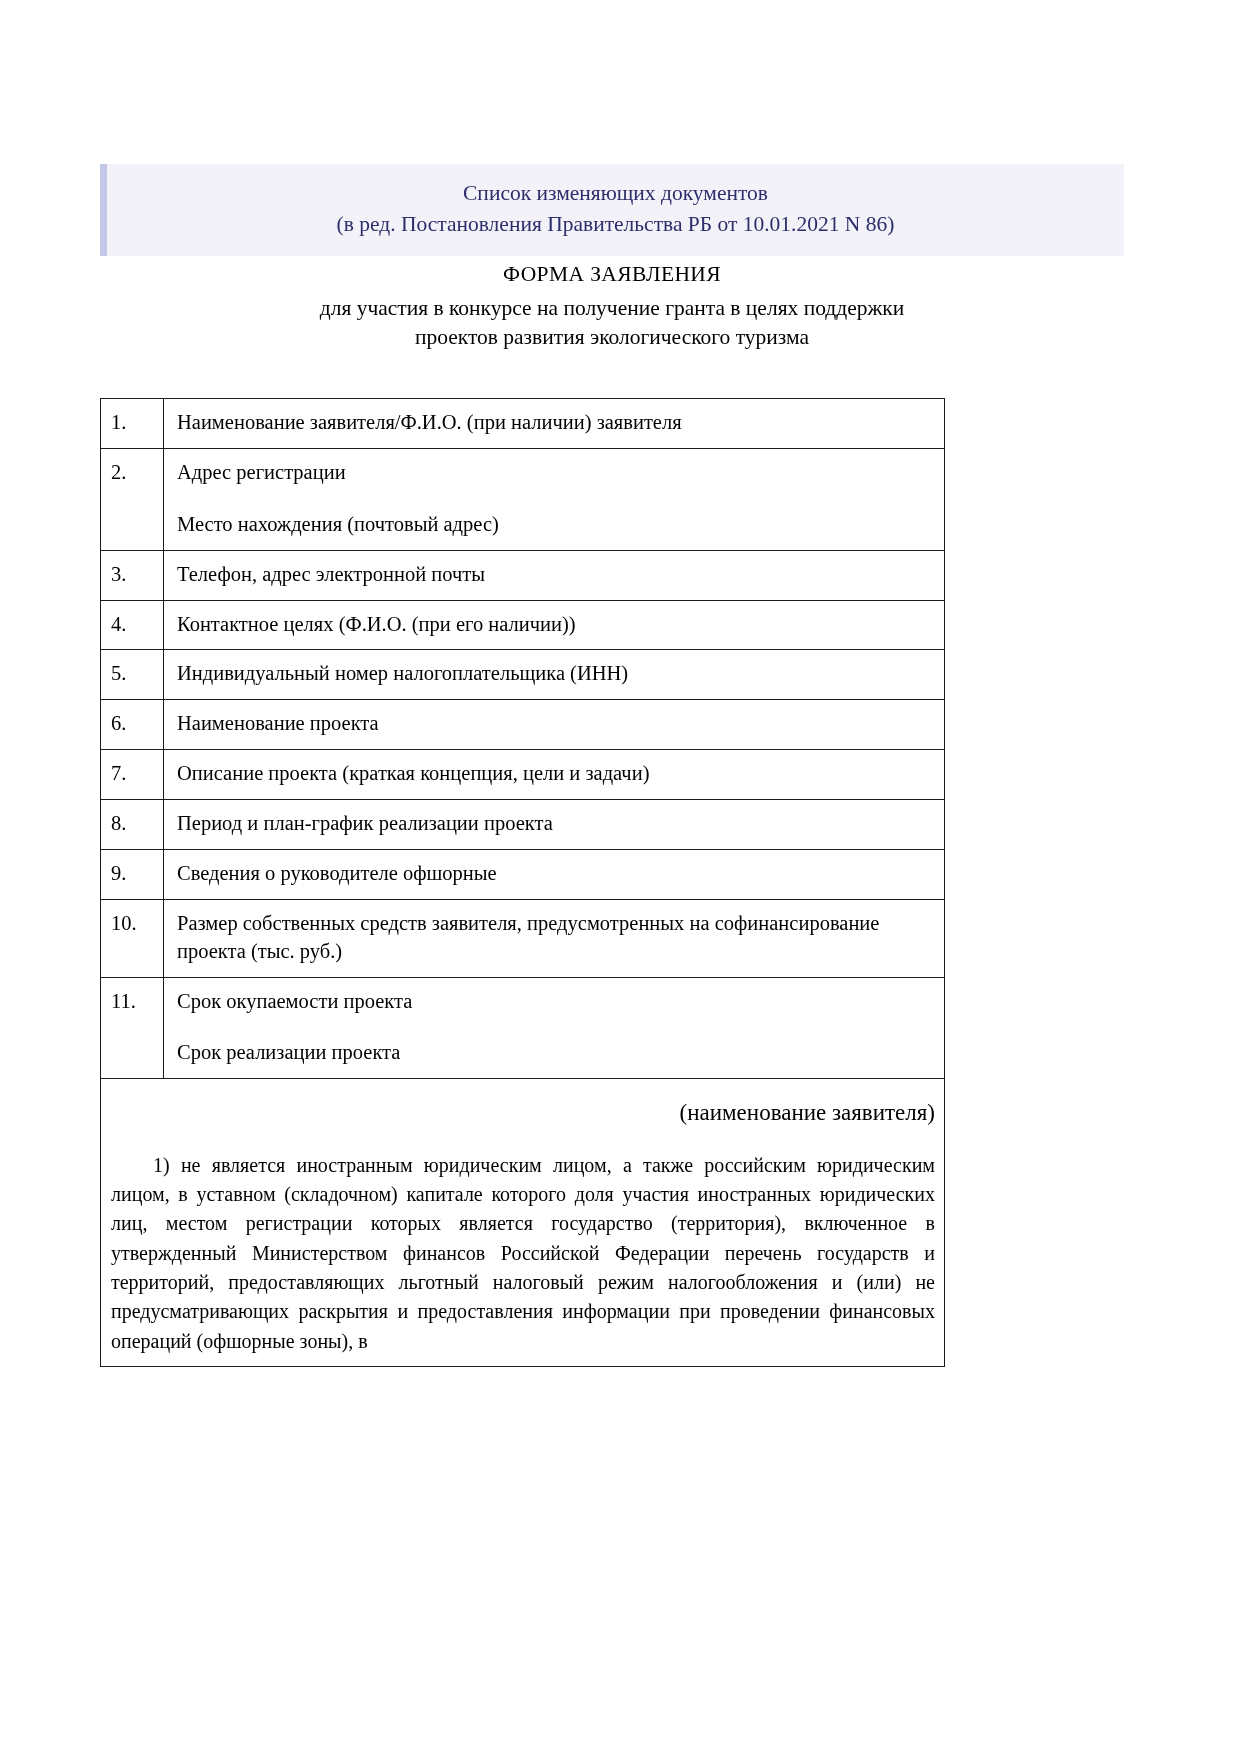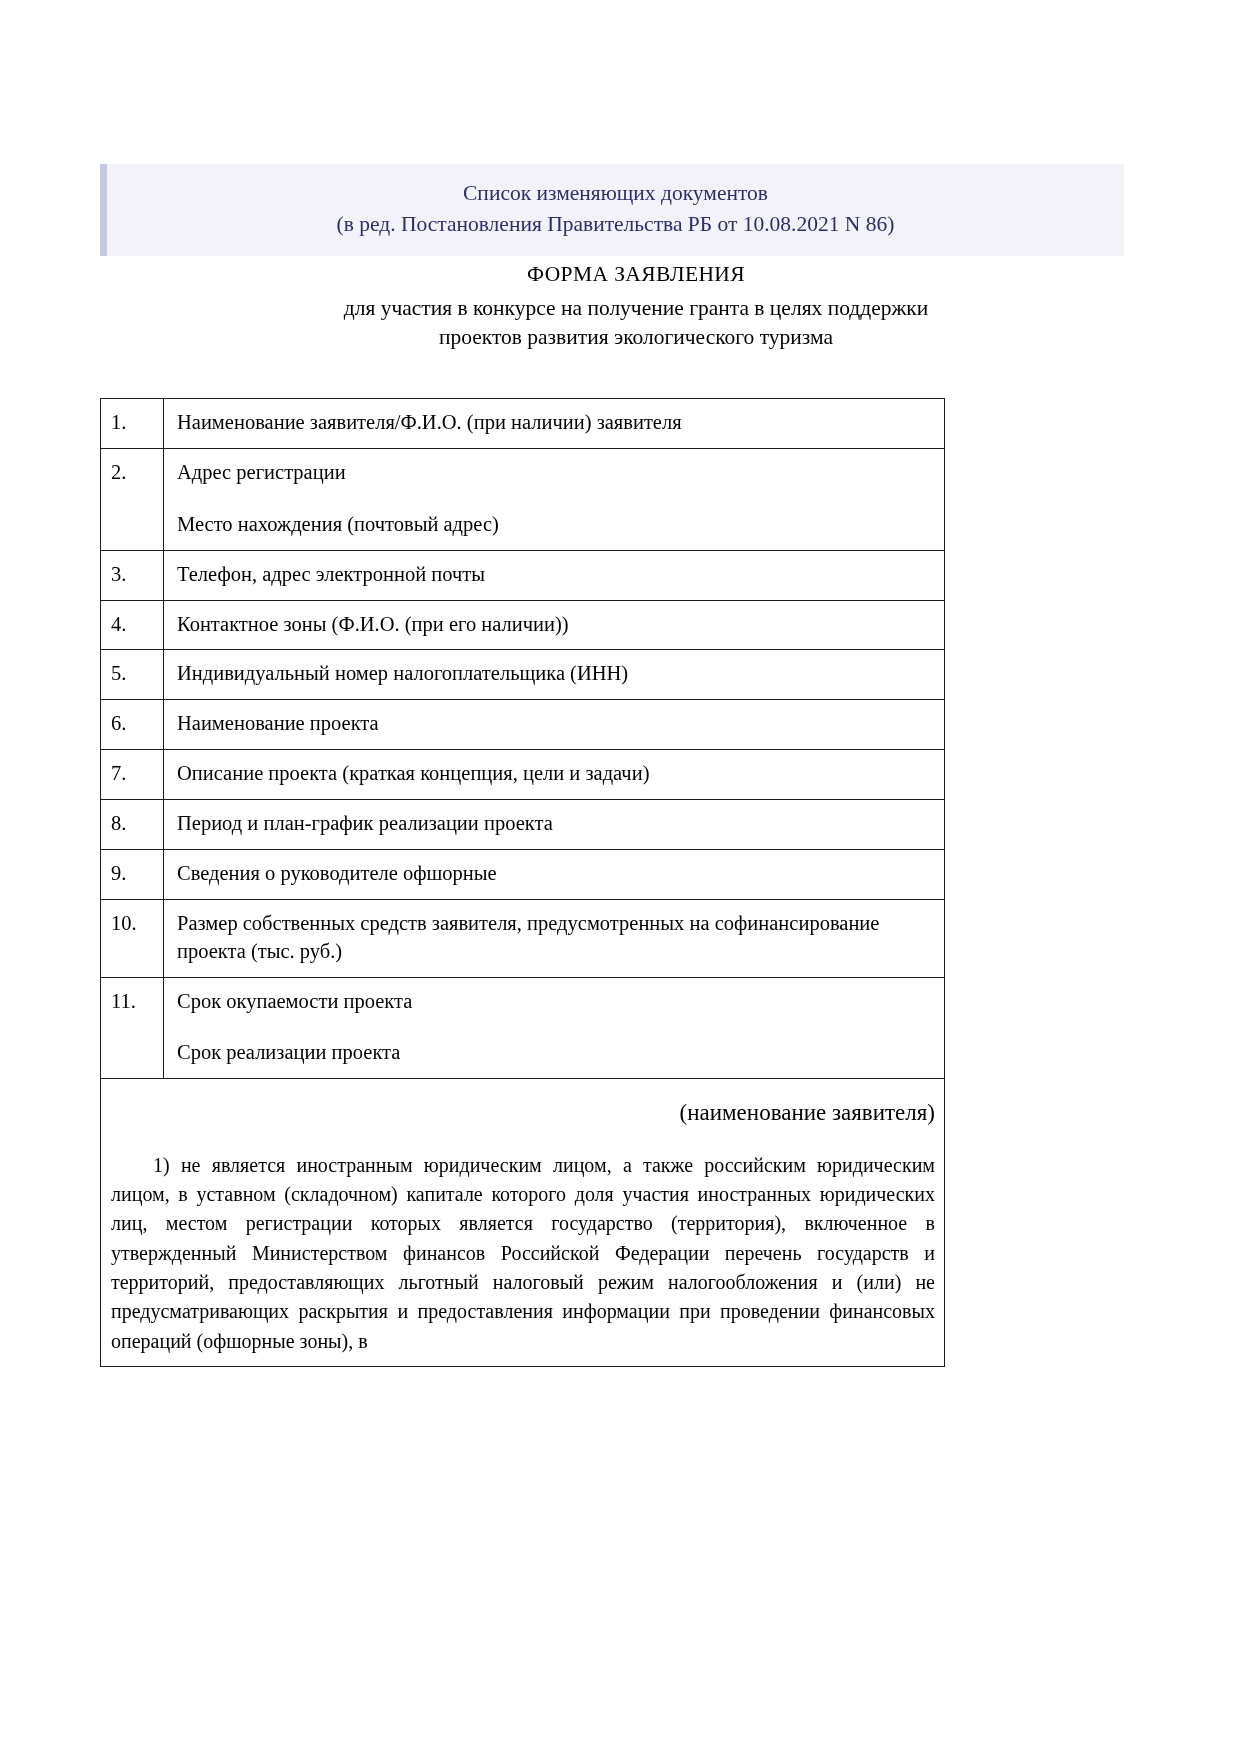--- a/index.html
+++ b/index.html
@@ -29,21 +29,21 @@
     text-align: center;
     color: #2d2d6b;
     font-size: 21.5px;
     line-height: 1.45;
   }
   .revision-banner .line { display: block; }
 
   
   .title-block {
     position: absolute;
-    left: 136px;
+    left: 112px;
     top: 262px;
     width: 1000px;
     text-align: center;
   }
   .form-title {
     font-size: 21.5px;
     letter-spacing: 0.4px;
     margin-bottom: 7px;
   }
   .form-subtitle {
@@ -106,21 +106,21 @@
   .clause-wrap {
     
     overflow: hidden;
   }
 </style>
 </head>
 <body>
 
 <div class="revision-banner">
   <span class="line">Список изменяющих документов</span>
-  <span class="line">(в ред. Постановления Правительства РБ от 10.08.2021 N 86)</span>
+  <span class="line">(в ред. Постановления Правительства РБ от 10.01.2021 N 86)</span>
 </div>
 
 <div class="title-block">
   <div class="form-title">ФОРМА ЗАЯВЛЕНИЯ</div>
   <div class="form-subtitle">
     <span class="line">для участия в конкурсе на получение гранта в целях поддержки</span>
     <span class="line">проектов развития экологического туризма</span>
   </div>
 </div>
 
@@ -145,21 +145,21 @@
     <tr>
       <td class="num">3.</td>
       <td class="label">
         <span>Телефон, адрес электронной почты</span>
       </td>
     </tr>
 
     <tr>
       <td class="num">4.</td>
       <td class="label">
-        <span>Контактное зоны (Ф.И.О. (при его наличии))</span>
+        <span>Контактное целях (Ф.И.О. (при его наличии))</span>
       </td>
     </tr>
 
     <tr>
       <td class="num">5.</td>
       <td class="label">
         <span>Индивидуальный номер налогоплательщика (ИНН)</span>
       </td>
     </tr>
 

